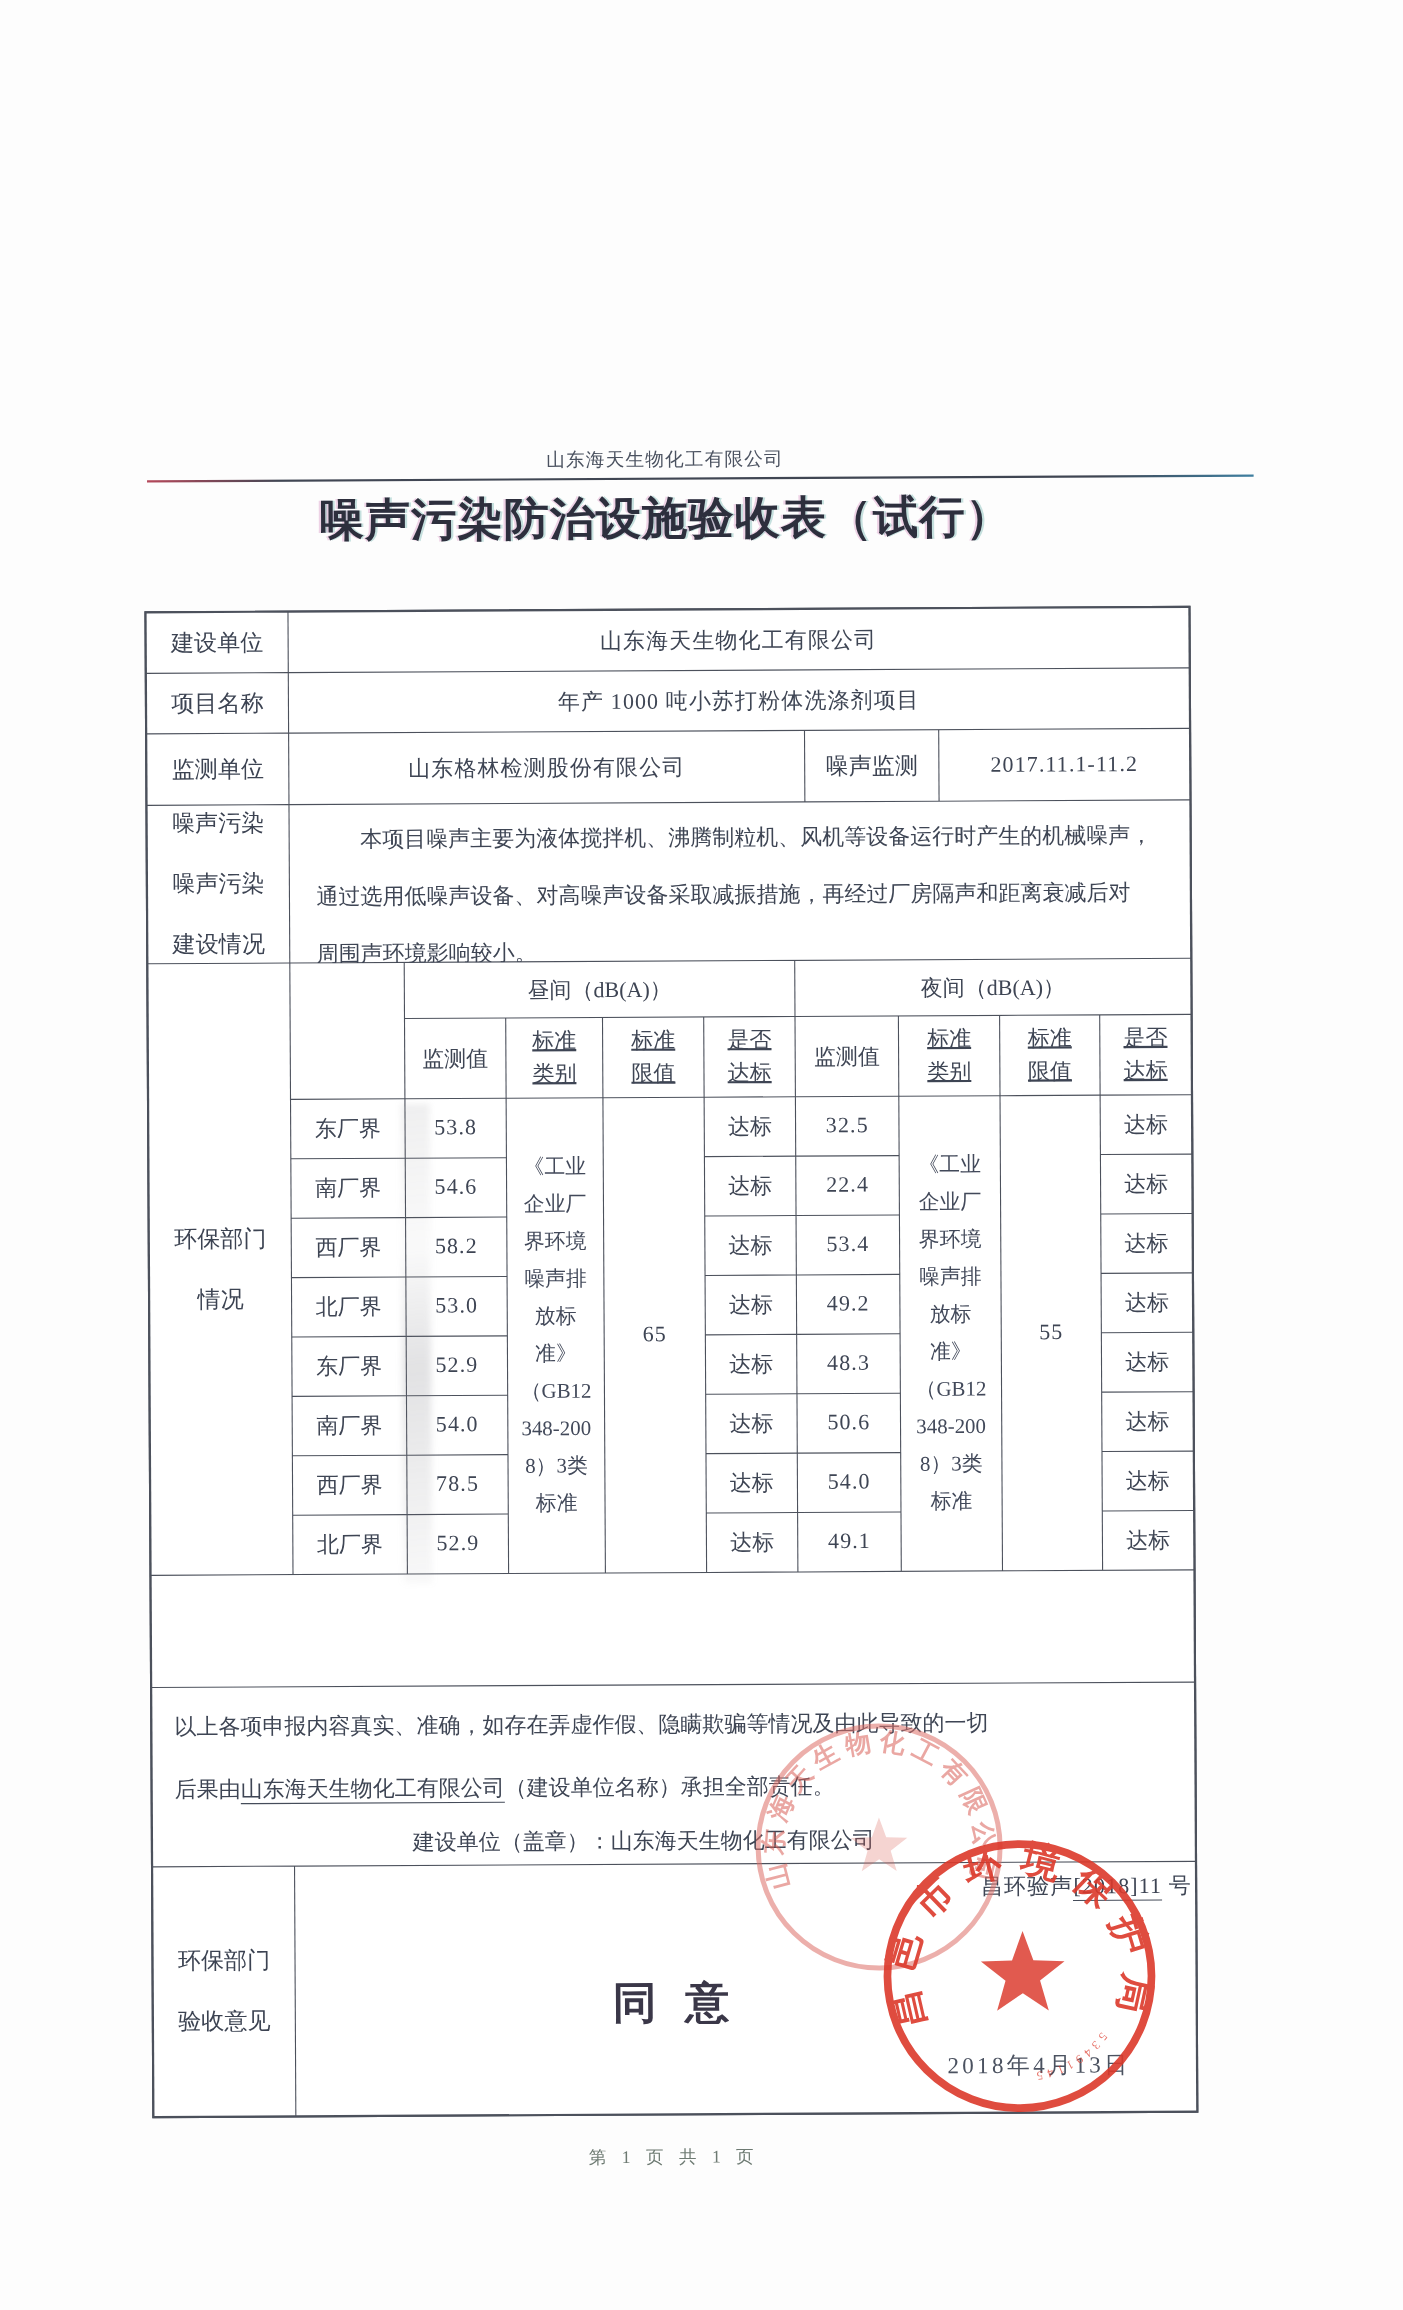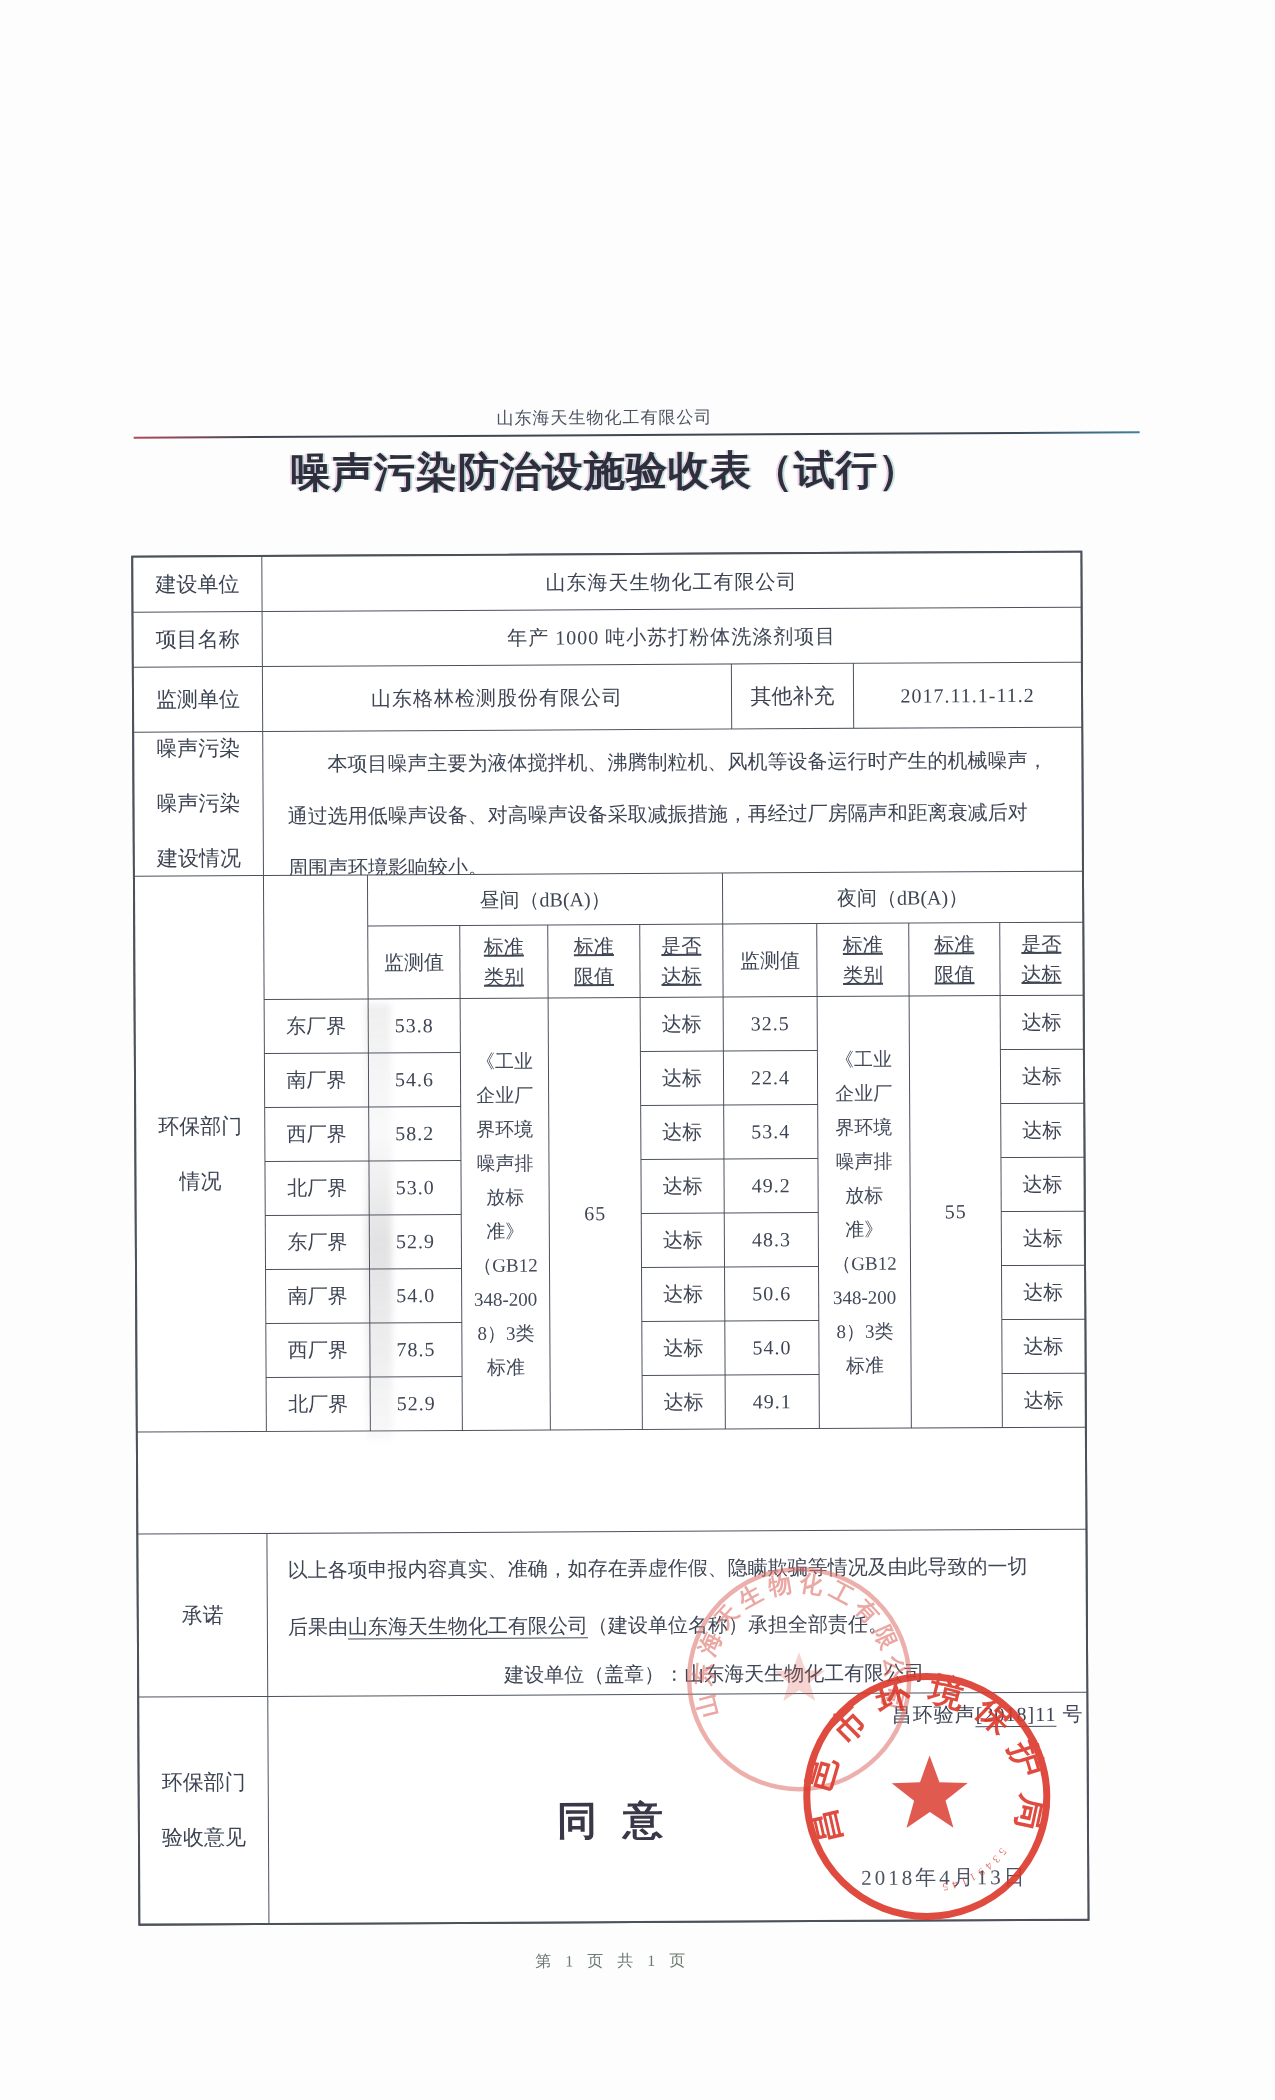--- a/index.html
+++ b/index.html
@@ -77,21 +77,21 @@
     </div>
 
     <div class="row h54">
       <div class="lbl">项目名称</div>
       <div class="cell val">年产 1000 吨小苏打粉体洗涤剂项目</div>
     </div>
 
     <div class="row h64">
       <div class="lbl">监测单位</div>
       <div class="cell val w468">山东格林检测股份有限公司</div>
-      <div class="cell w121">其他补充</div>
+      <div class="cell w121">噪声监测</div>
       <div class="cell val">2017.11.1-11.2</div>
     </div>
 
     <div class="row h143">
       <div class="lbl">
         <span class="ln">噪声污染</span>
         <span class="ln">噪声污染</span>
         <span class="ln">建设情况</span>
       </div>
       <div class="facility-text">
@@ -191,21 +191,20 @@
         <div class="g num" style="grid-area:10/6">49.1</div>
         <div class="g" style="grid-area:10/9">达标</div>
       </div>
     </div>
 
     <div class="row h101">
       <div class="cell val"></div>
     </div>
 
     <div class="row h162">
-      <div class="lbl">承诺</div>
       <div class="commit">
         <div>以上各项申报内容真实、准确，如存在弄虚作假、隐瞒欺骗等情况及由此导致的一切</div>
         <div><span>后果由</span><span class="u">山东海天生物化工有限公司</span><span>（建设单位名称）承担全部责任。</span></div>
         <div class="seal-line">建设单位（盖章）：山东海天生物化工有限公司</div>
       </div>
     </div>
 
     <div class="row h226">
       <div class="lbl">
         <span class="ln">环保部门</span>

